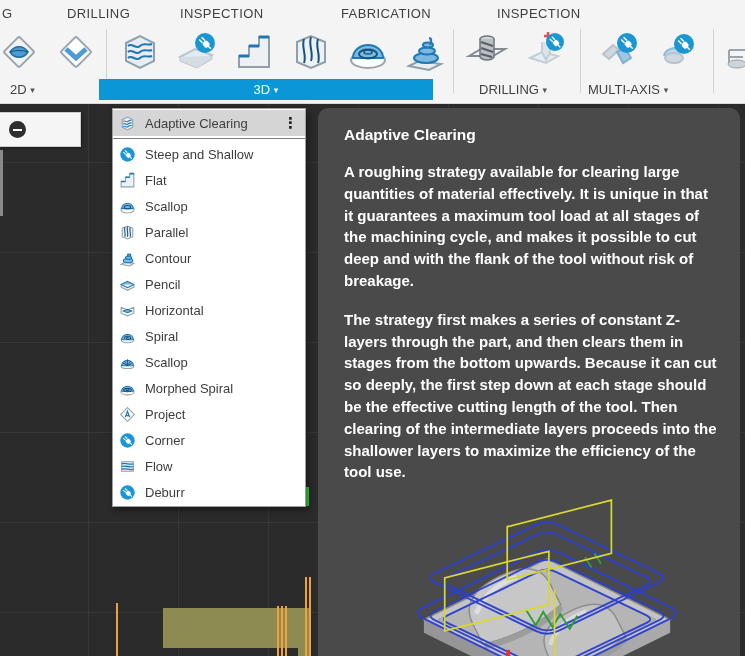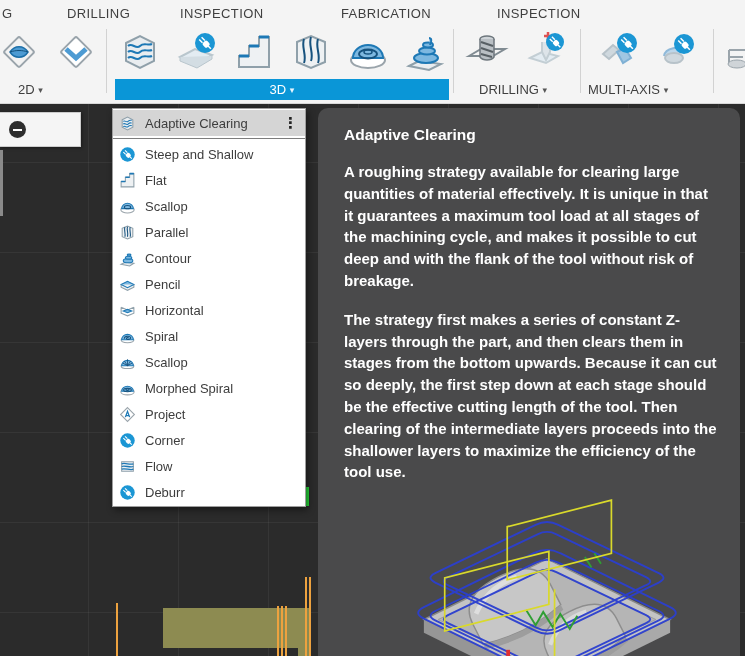--- a/index.html
+++ b/index.html
@@ -13,21 +13,21 @@
   .tabs{position:absolute;left:0;top:0;width:100%;height:26px;}
   .tab{position:absolute;top:6px;font-size:13px;letter-spacing:.4px;color:#3f3f3f;cursor:default;}
   .toolbar{position:absolute;left:0;top:26px;width:100%;height:53px;}
   .tgroup{position:absolute;top:2px;display:flex;gap:11px;}
   .tbtn{width:46px;height:48px;display:flex;align-items:center;justify-content:center;}
   .tbtn svg{width:44px;height:44px;}
   .sep{position:absolute;top:3px;width:1px;height:64px;background:#d2d2d2;}
   .grouplabels{position:absolute;left:0;top:79px;width:100%;height:24px;font-size:13px;color:#3f3f3f;}
   .glabel{position:absolute;top:3px;white-space:nowrap;}
   .caret{font-size:9px;color:#555;vertical-align:1px;}
-  .bar3d{position:absolute;left:115px;top:0;width:334px;height:21px;background:#0a96d7;color:#fff;
+  .bar3d{position:absolute;left:99px;top:0;width:334px;height:21px;background:#0a96d7;color:#fff;
          text-align:center;font-size:13px;line-height:21px;}
   .bar3d .caret{color:#e8f6ff;}
   
   .viewport{position:absolute;left:0;top:103px;width:745px;height:553px;background-color:#2b2b2b;
     background-image:linear-gradient(rgba(255,255,255,.05) 1px,transparent 1px),
                      linear-gradient(90deg,rgba(255,255,255,.05) 1px,transparent 1px);
     background-size:90px 90px;background-position:-2px 59px;}
   .mini-panel{position:absolute;left:0;top:9px;width:80px;height:33px;background:#f5f5f5;
     border:1px solid #ccc;border-left:none;box-shadow:1px 1px 3px rgba(0,0,0,.4);display:flex;align-items:center;}
   .minus-circle{width:17px;height:17px;border-radius:50%;background:#2e2e2e;margin-left:9px;position:relative;}
@@ -189,21 +189,21 @@
     <div class="tgroup" id="g-extra" style="left:722px">
         <div class="tbtn">
           <svg viewBox="0 0 44 44">
             <path d="M6 20h16M6 20v14m0-7h14" stroke="#9aa4ab" stroke-width="2" fill="none"></path>
             <ellipse cx="14" cy="34" rx="9" ry="4" fill="#cfd4d8" stroke="#9aa4ab"></ellipse>
           </svg>
         </div>
       </div>
   </div>
   <div class="grouplabels">
-    <span class="glabel" style="left:18px"><span>2D</span> <span class="caret">▾</span></span>
+    <span class="glabel" style="left:10px"><span>2D</span> <span class="caret">▾</span></span>
     <div class="bar3d"><span>3D</span> <span class="caret">▾</span></div>
     <span class="glabel" style="left:479px"><span>DRILLING</span> <span class="caret">▾</span></span>
     <span class="glabel" style="left:588px"><span>MULTI-AXIS</span> <span class="caret">▾</span></span>
   </div>
 </header>
 
 <div class="viewport">
   <div class="mini-panel">
     <div class="minus-circle"></div>
   </div>

